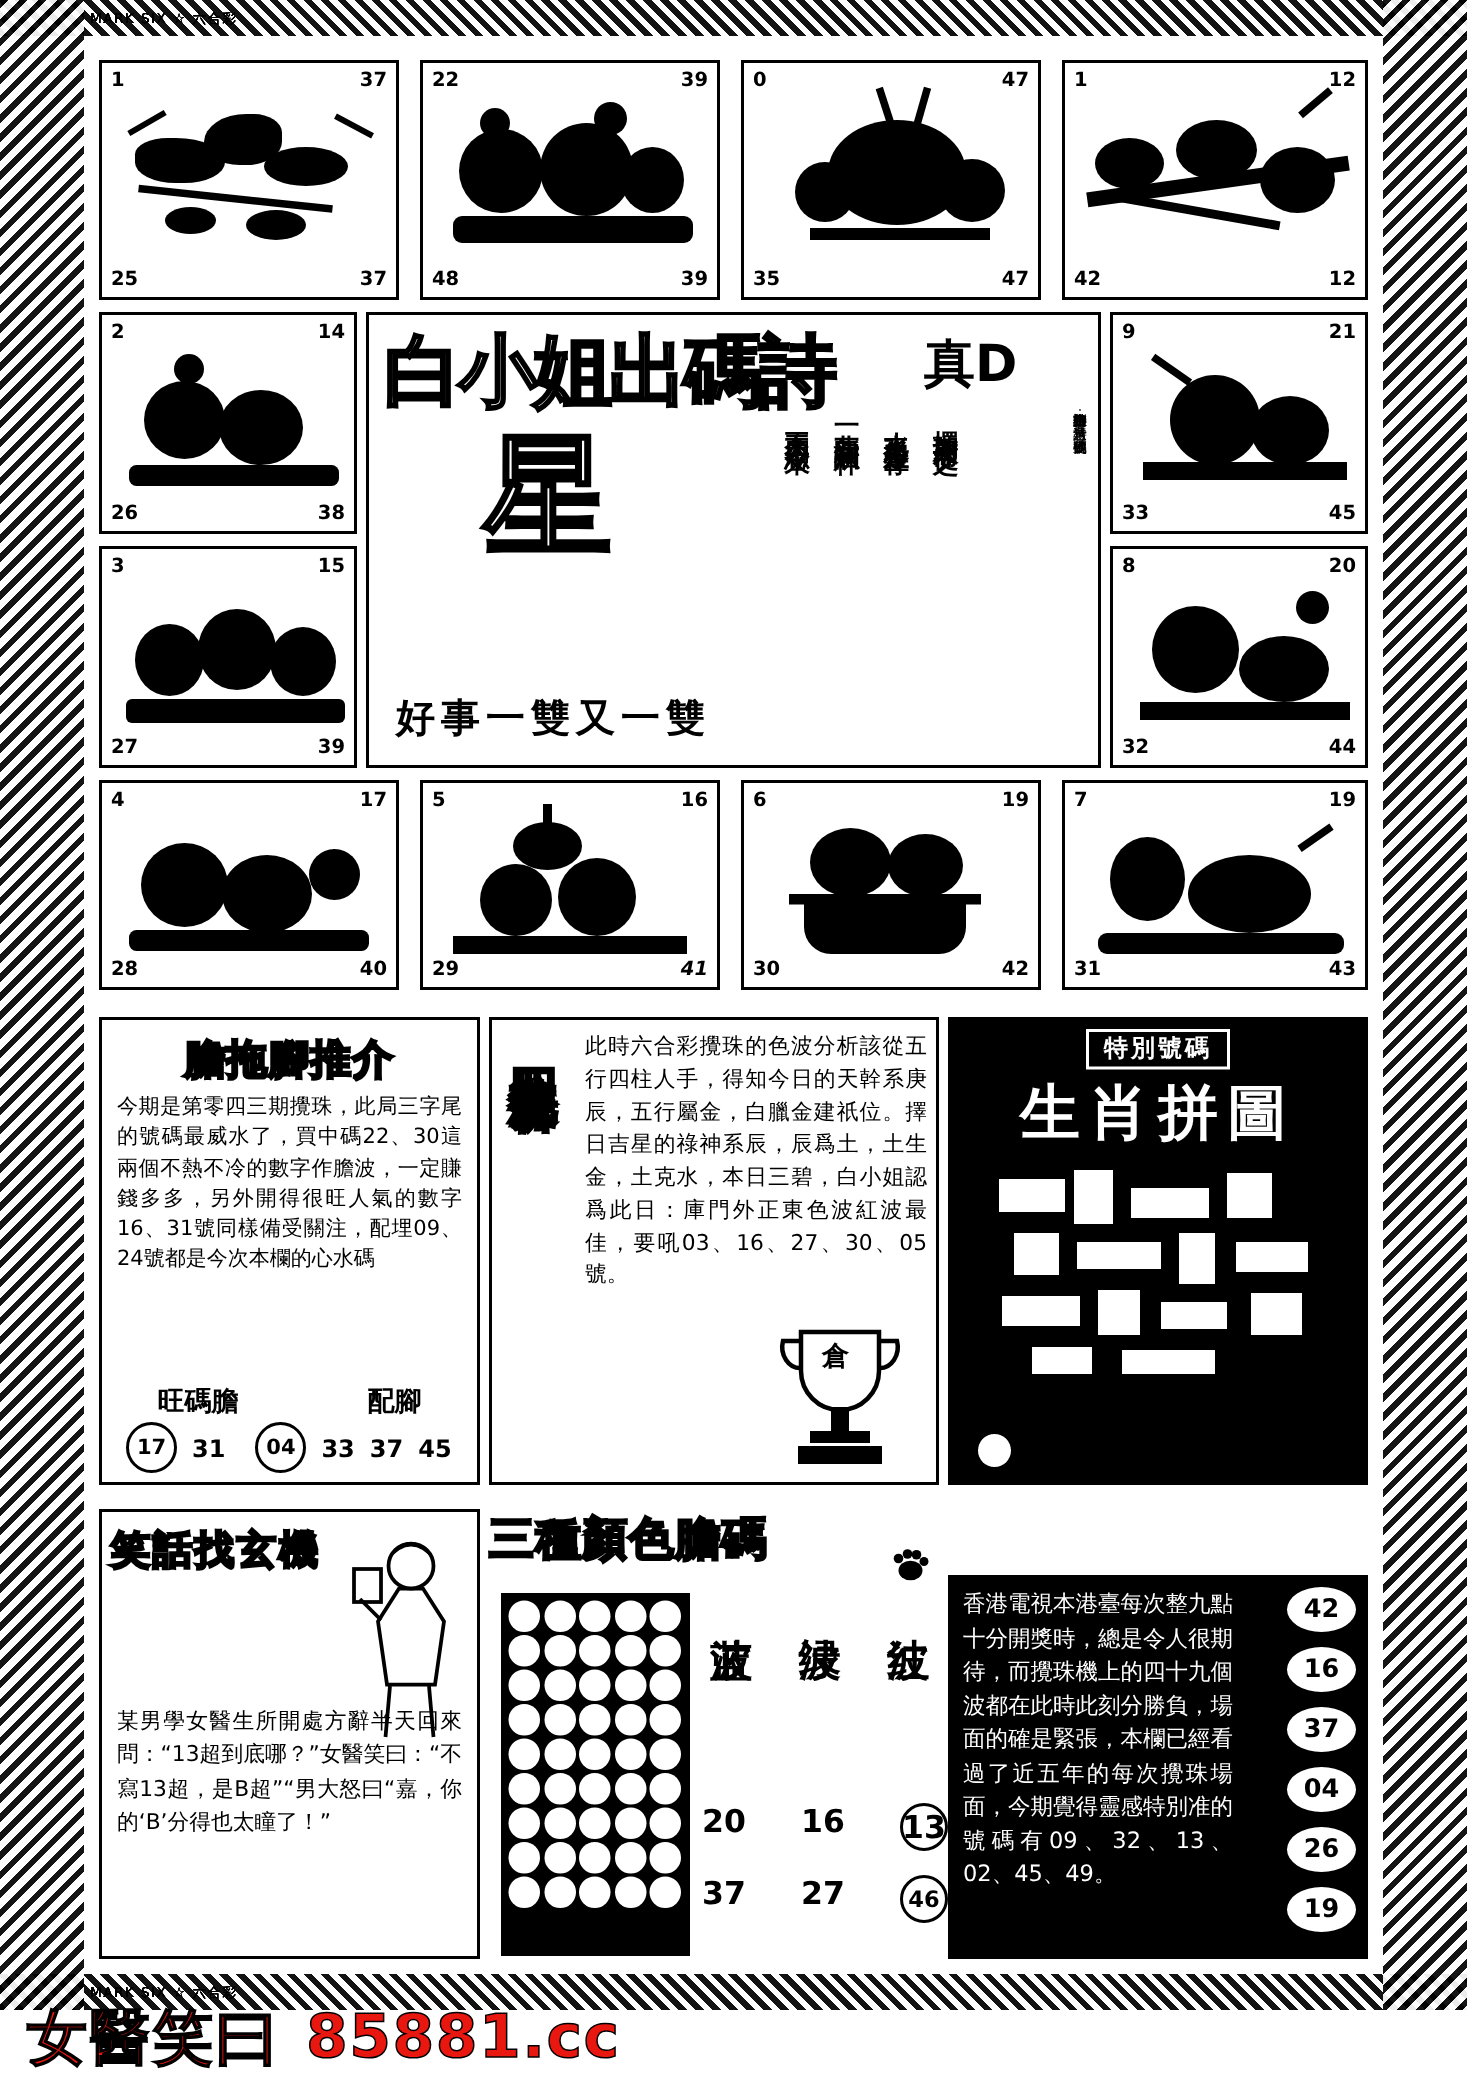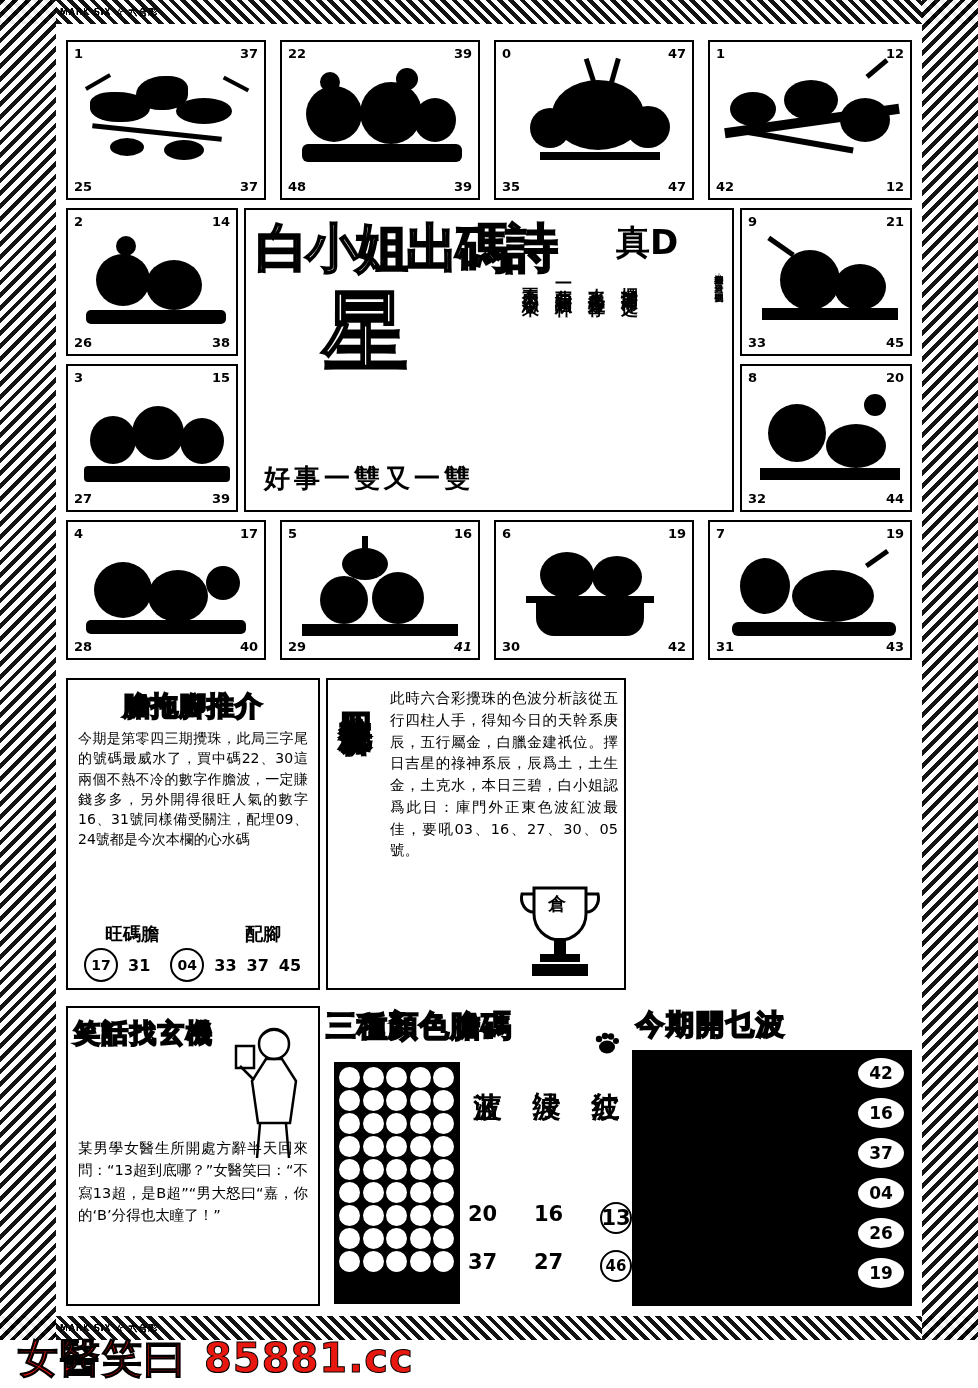--- a/index.html
+++ b/index.html
@@ -338,20 +338,44 @@
         <path d="M22 16 h-12 a12 14 0 0 0 12 18" fill="none" stroke="#000" stroke-width="3"></path>
         <path d="M74 16 h12 a12 14 0 0 1 -12 18" fill="none" stroke="#000" stroke-width="3"></path>
         <rect x="42" y="60" width="12" height="16" fill="#000"></rect>
         <rect x="28" y="76" width="40" height="8" fill="#000"></rect>
         <rect x="20" y="86" width="56" height="12" fill="#000"></rect>
       </svg>
       <span class="cn" style="position:absolute;left:36px;top:14px;font-size:18px;font-weight:bold;">倉</span>
     </div>
   </div>
 
+  <div class="panel blackbox" style="left:632px;top:678px;width:280px;height:312px;border-color:#000;background:#000;">
+    <div style="position:absolute;left:50%;transform:translateX(-50%);top:6px;border:2px solid #fff;padding:1px 10px;">
+      <span class="cn" style="color:#fff;font-weight:bold;font-size:16px;letter-spacing:2px;">特別號碼</span>
+    </div>
+    <div class="cn" style="position:absolute;left:0;top:34px;width:100%;text-align:center;color:#fff;font-size:40px;font-weight:bold;letter-spacing:6px;">生肖拼圖</div>
+
+    <div style="position:absolute;left:24px;top:96px;width:232px;height:150px;">
+      <div class="blob" style="left:8px;top:10px;width:44px;height:22px;background:#fff;"></div>
+      <div class="blob" style="left:58px;top:4px;width:26px;height:36px;background:#fff;"></div>
+      <div class="blob" style="left:96px;top:16px;width:52px;height:20px;background:#fff;"></div>
+      <div class="blob" style="left:160px;top:6px;width:30px;height:30px;background:#fff;"></div>
+      <div class="blob" style="left:18px;top:46px;width:30px;height:28px;background:#fff;"></div>
+      <div class="blob" style="left:60px;top:52px;width:56px;height:18px;background:#fff;"></div>
+      <div class="blob" style="left:128px;top:46px;width:24px;height:34px;background:#fff;"></div>
+      <div class="blob" style="left:166px;top:52px;width:48px;height:20px;background:#fff;"></div>
+      <div class="blob" style="left:10px;top:88px;width:52px;height:20px;background:#fff;"></div>
+      <div class="blob" style="left:74px;top:84px;width:28px;height:30px;background:#fff;"></div>
+      <div class="blob" style="left:116px;top:92px;width:44px;height:18px;background:#fff;"></div>
+      <div class="blob" style="left:176px;top:86px;width:34px;height:28px;background:#fff;"></div>
+      <div class="blob" style="left:30px;top:122px;width:40px;height:18px;background:#fff;"></div>
+      <div class="blob" style="left:90px;top:124px;width:62px;height:16px;background:#fff;"></div>
+    </div>
+    <div style="position:absolute;left:18px;bottom:10px;width:22px;height:22px;border-radius:50%;background:#fff;"></div>
+  </div>
 
   <div class="panel" style="left:66px;top:1006px;width:254px;height:300px;">
     <div class="cn outline-char" style="margin:8px 6px 0 6px;font-size:26px;letter-spacing:2px;">笑話找玄機</div>
 
     <div style="position:absolute;right:6px;top:6px;width:78px;height:150px;">
       <svg viewBox="0 0 78 150" width="78" height="150">
         <circle cx="40" cy="30" r="15" fill="none" stroke="#000" stroke-width="2.5"></circle>
         <path d="M25 26 q15 -18 30 0 q-6 -12 -15 -12 q-10 0 -15 12z" fill="#000"></path>
         <path d="M32 45 l-14 22 l6 42 h32 l6 -42 l-14 -22z" fill="none" stroke="#000" stroke-width="2.5"></path>
         <path d="M26 110 l-3 34 M52 110 l3 34" stroke="#000" stroke-width="2.5" fill="none"></path>
@@ -442,22 +466,22 @@
       <span class="ball" style="width:28px;height:28px;font-size:21px;">13</span>
     </div>
     <div style="position:absolute;left:142px;top:244px;width:164px;display:flex;justify-content:space-between;font-size:21px;font-weight:bold;">
       <span>37</span>
       <span>27</span>
       <span class="ball" style="width:28px;height:28px;font-size:15px;text-align:right;">46</span>
     </div>
   </div>
 
   <div class="panel" style="left:632px;top:1006px;width:280px;height:300px;border:none;">
-    <div class="cn outline-char" style="position:absolute;left:4px;top:0;font-size:28px;letter-spacing:2px;">今期開乜波</div>
     <div style="position:absolute;left:0;top:44px;width:280px;height:256px;background:#000;">
+      <div class="cn" style="position:absolute;left:10px;top:8px;width:180px;color:#fff;font-size:15px;line-height:1.5;text-align:justify;">香港電視本港臺每次整九點十分開獎時，總是令人很期待，而攪珠機上的四十九個波都在此時此刻分勝負，場面的確是緊張，本欄已經看過了近五年的每次攪珠場面，今期覺得靈感特別准的號碼有09、32、13、02、45、49。</div>
       <div style="position:absolute;right:6px;top:6px;display:flex;flex-direction:column;gap:6px;">
         <div class="ovalnum">42</div>
         <div class="ovalnum">16</div>
         <div class="ovalnum">37</div>
         <div class="ovalnum">04</div>
         <div class="ovalnum">26</div>
         <div class="ovalnum">19</div>
       </div>
     </div>
   </div>

